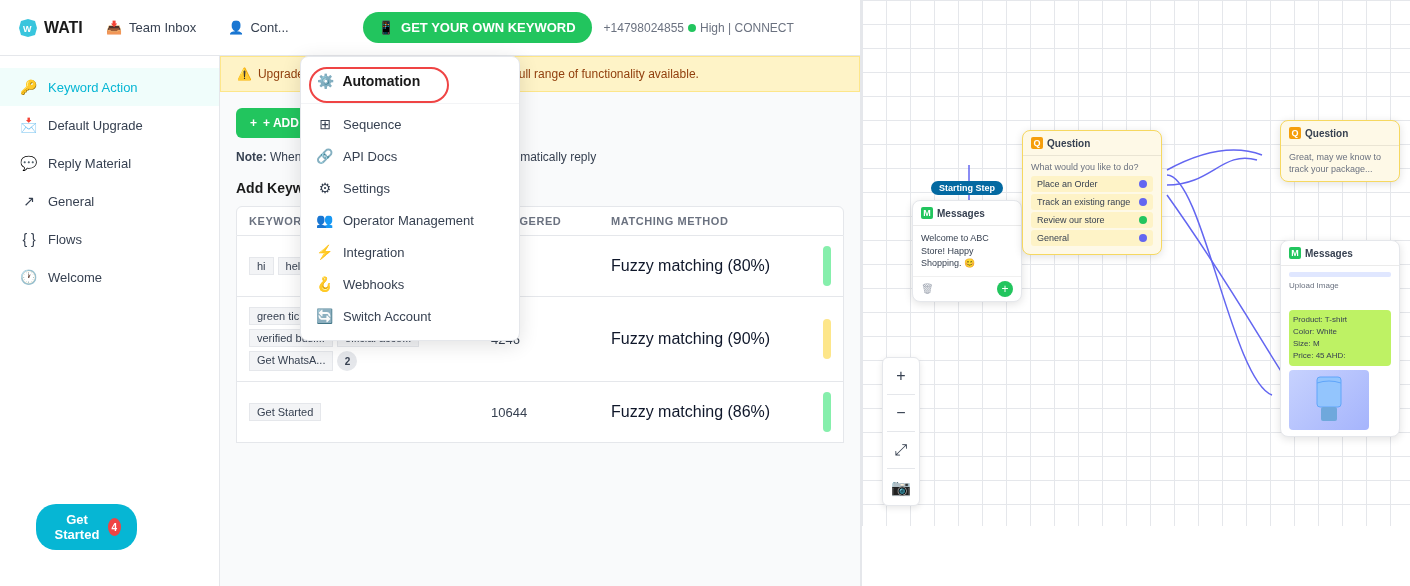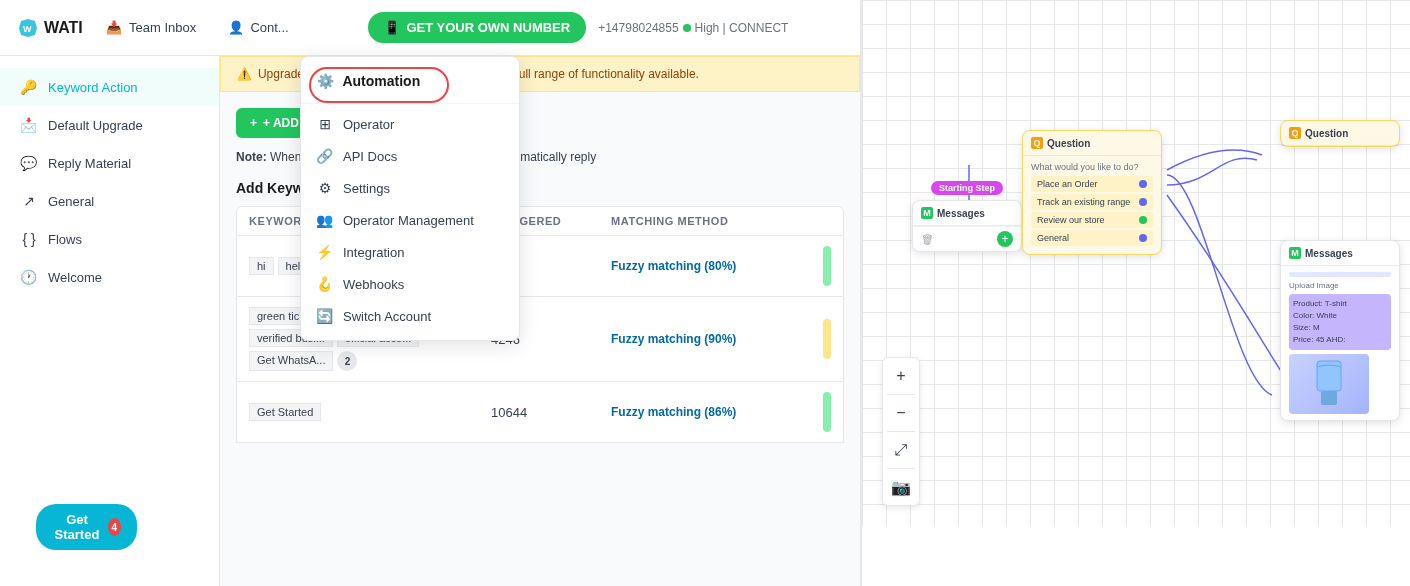--- a/index.html
+++ b/index.html
@@ -215,21 +215,21 @@
       width: 20px;
       height: 20px;
       display: flex;
       align-items: center;
       justify-content: center;
       font-size: 10px;
       font-weight: 600;
       color: #374151;
     }
     .triggered-val { color: #374151; font-size: 13px; }
-    .matching-method { color: #0369a1; font-size: 12px; font-weight: bold; }
+    .matching-method { color: #0f172a; font-size: 16px; }
     .action-indicator {
       width: 8px;
       height: 40px;
       border-radius: 4px;
       margin-left: auto;
     }
     .action-green { background: #86efac; }
     .action-yellow { background: #fde68a; }
 
     
@@ -361,21 +361,21 @@
       font-size: 9px;
       color: #374151;
     }
     .node-dot { width: 8px; height: 8px; background: #6366f1; border-radius: 50%; }
     .node-dot-green { background: #22c55e; }
     .starting-step-badge {
       position: absolute;
       top: -20px;
       left: 50%;
       transform: translateX(-50%);
-      background: #d946ef;
+      background: #0369a1;
       color: white;
       font-size: 9px;
       padding: 2px 8px;
       border-radius: 10px;
       white-space: nowrap;
       font-weight: 600;
     }
     .node-footer {
       display: flex;
       align-items: center;
@@ -456,21 +456,21 @@
     </div>
 
     <div class="nav-item">
       <span>👤</span>
       <span>Cont...</span>
     </div>
 
     <div class="nav-center">
       <button class="get-number-btn">
         <span>📱</span>
-        <span>GET YOUR OWN NUMBER</span>
+        <span>GET YOUR OWN KEYWORD</span>
       </button>
       <div class="phone-info">
         <span>+14798024855</span>
         <span class="status-dot"></span>
         <span>High | CONNECT</span>
       </div>
     </div>
   </div>
 
   <div class="main-content">
@@ -575,21 +575,21 @@
   <div class="dropdown-overlay">
     <div class="dropdown-menu">
       <div class="automation-header">
         <div class="automation-circle"></div>
         <span>⚙️</span>
         <span>Automation</span>
       </div>
       <div class="dropdown-divider"></div>
       <div class="dropdown-item">
         <div class="dropdown-icon">⊞</div>
-        <span>Operator</span>
+        <span>Sequence</span>
       </div>
       <div class="dropdown-item">
         <div class="dropdown-icon">🔗</div>
         <span>API Docs</span>
       </div>
       <div class="dropdown-item">
         <div class="dropdown-icon">⚙</div>
         <span>Settings</span>
       </div>
       <div class="dropdown-item">
@@ -632,20 +632,23 @@
       <line x1="107" y1="230" x2="107" y2="165" stroke="#6366f1" stroke-width="1.5"></line>
     </svg>
 
     <div class="flow-node node-messages" style="left:50px; top:200px; position:absolute;">
       <div style="position:relative;">
         <div class="starting-step-badge">Starting Step</div>
       </div>
       <div class="node-header">
         <div class="node-header-icon icon-m">M</div>
         <span>Messages</span>
+      </div>
+      <div class="node-body">
+        <p style="font-size:9px;color:#374151;line-height:1.4;">Welcome to ABC Store! Happy Shopping. 😊</p>
       </div>
       <div class="node-footer">
         <span class="node-action-icon">🗑</span>
         <div class="node-add-btn">+</div>
       </div>
     </div>
 
     <div class="flow-node node-question" style="left:160px; top:130px; position:absolute;">
       <div class="node-header">
         <div class="node-header-icon icon-q">Q</div>
@@ -670,31 +673,34 @@
           <div class="node-dot"></div>
         </div>
       </div>
     </div>
 
     <div class="flow-node node-question" style="right:10px; top:120px; position:absolute; width:120px;">
       <div class="node-header">
         <div class="node-header-icon icon-q">Q</div>
         <span>Question</span>
       </div>
+      <div class="node-body">
+        <p style="font-size:9px;color:#6b7280;line-height:1.3;">Great, may we know to track your package...</p>
+      </div>
     </div>
 
     <div class="flow-node node-messages" style="right:10px; top:240px; position:absolute; width:120px;">
       <div class="node-header">
         <div class="node-header-icon icon-m">M</div>
         <span>Messages</span>
       </div>
       <div class="node-body">
         <div style="width:100%;height:5px;background:#e0e7ff;border-radius:2px;margin-bottom:4px;"></div>
         <p style="font-size:8px;color:#6b7280;margin-bottom:2px;">Upload Image</p>
-        <div style="background:#c4b5fd;border-radius:4px;padding:4px;margin-top:4px;">
+        <div style="background:#bef264;border-radius:4px;padding:4px;margin-top:20px;">
           <p style="font-size:8px;color:#374151;line-height:1.5;">Product: T-shirt<br>Color: White<br>Size: M<br>Price: 45 AHD:</p>
         </div>
         <div style="width:80px;height:60px;background:linear-gradient(135deg,#c7d2fe,#a5b4fc);border-radius:4px;margin-top:4px;display:flex;align-items:center;justify-content:center;">
           <svg width="40" height="50" viewBox="0 0 40 50">
             <rect x="8" y="2" width="24" height="30" rx="3" fill="#93c5fd" stroke="#60a5fa" stroke-width="1"></rect>
             <path d="M8 8 Q20 4 32 8" stroke="#60a5fa" stroke-width="1" fill="none"></path>
             <rect x="12" y="32" width="16" height="14" rx="2" fill="#6fa8dc"></rect>
           </svg>
         </div>
       </div>

